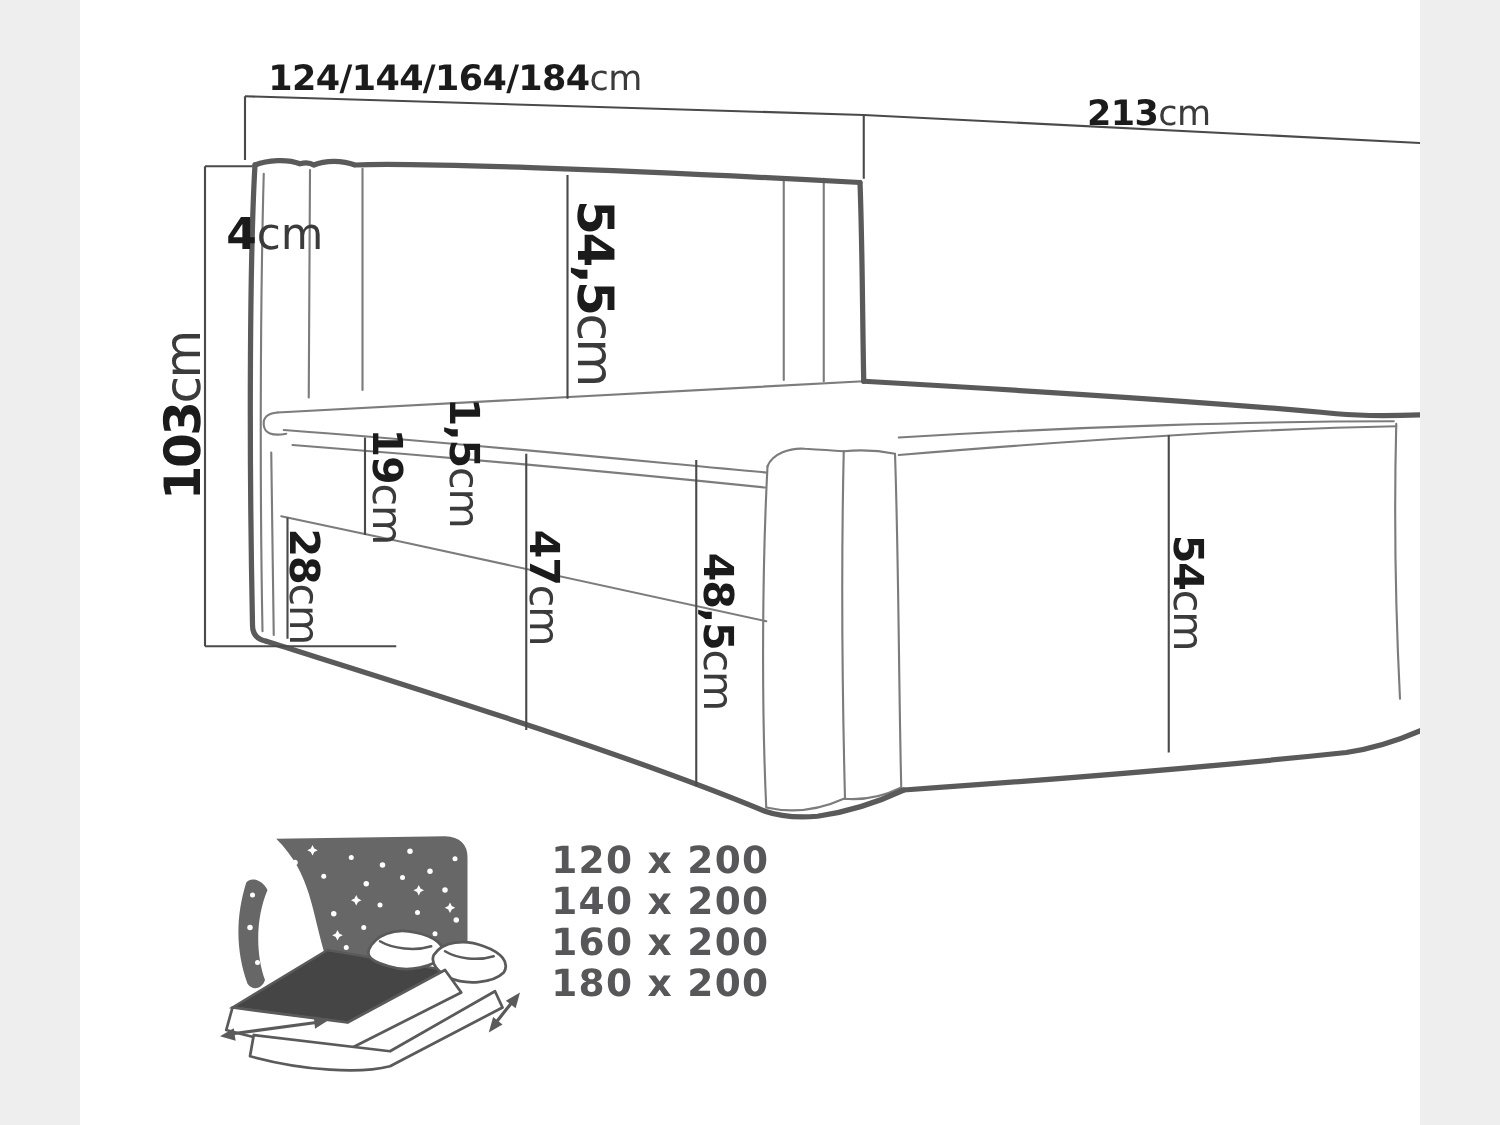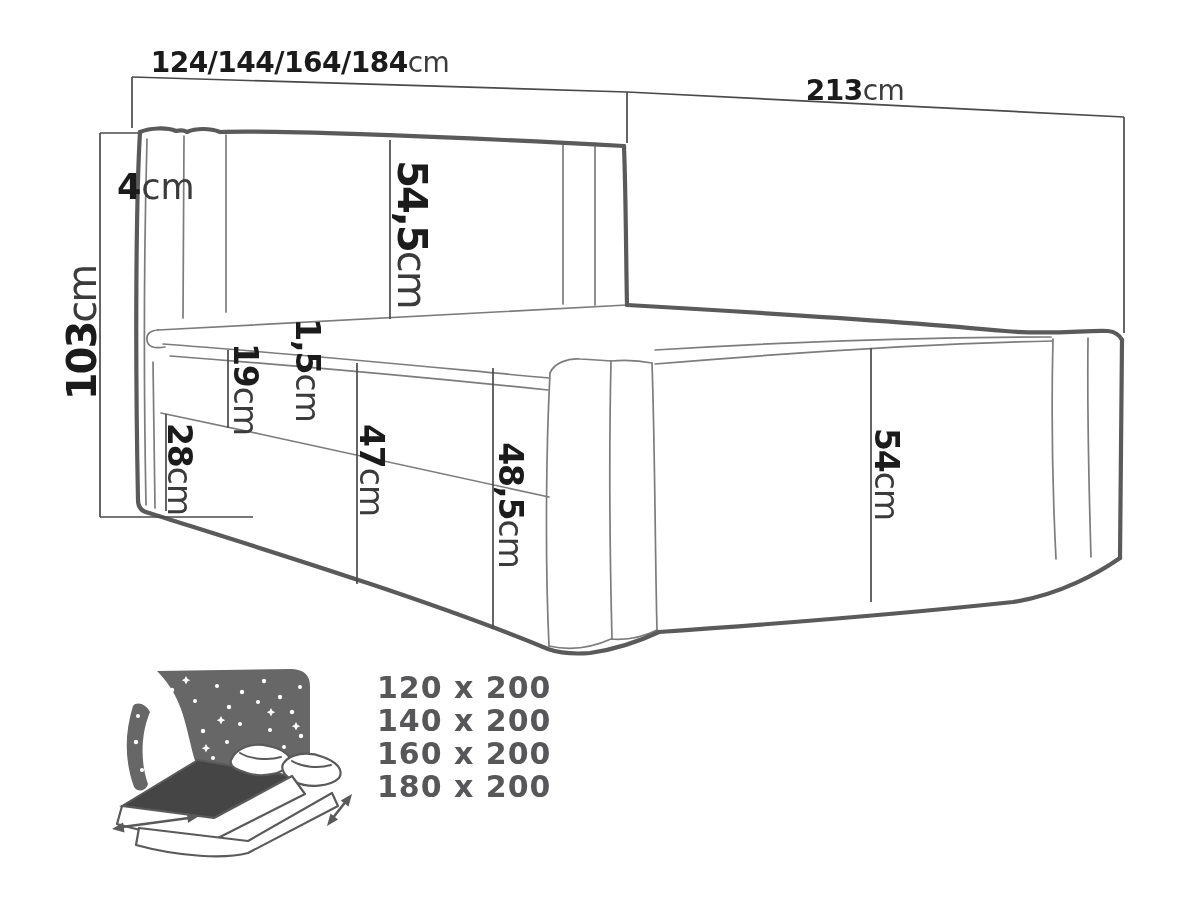--- a/index.html
+++ b/index.html
@@ -1,17 +1,17 @@
 <!DOCTYPE html>
 <html><head>
 <meta charset="utf-8">
 <style>
   html,body{margin:0;padding:0;background:#eee;}
   #stage{
-    position:relative;width:1200px;height:900px;margin:0 auto;
+    position:relative;width:1072px;height:900px;margin:0 auto;
     background:var(--bg,#fff);overflow:hidden;
     font-family:"DejaVu Sans", sans-serif;
   }
   svg{display:block;}
   
   .thick{fill:none;stroke:var(--line,#5a5a5a);stroke-width:4.2;stroke-linecap:round;stroke-linejoin:round;}
   .thin{fill:none;stroke:var(--thin,#7c7c7c);stroke-width:1.7;stroke-linecap:round;stroke-linejoin:round;}
   .dim{fill:none;stroke:var(--dim,#4a4a4a);stroke-width:1.7;stroke-linecap:butt;}
   
   text{font-family:"DejaVu Sans", sans-serif;}

